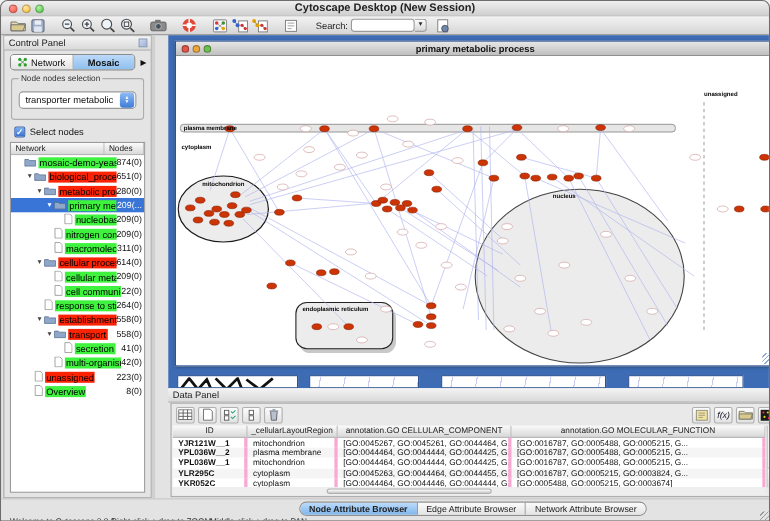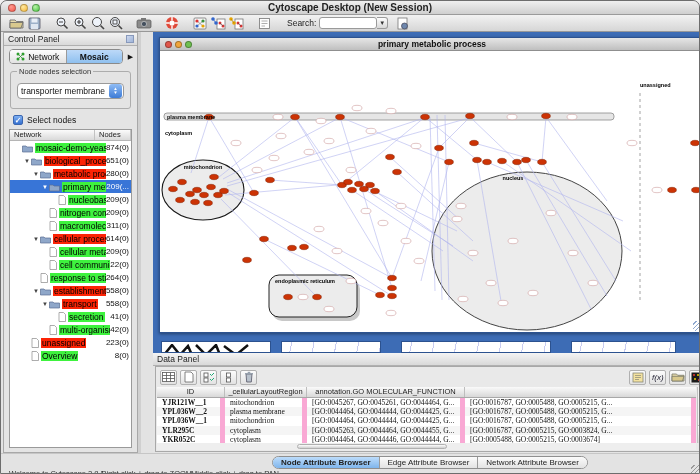--- a/index.html
+++ b/index.html
@@ -110,22 +110,22 @@
     align-items:center; padding:0 4px; gap:3px;text-align:center; }
   .dbtn { width:17px; height:15px; border:1px solid #b0b0b0; border-radius:2px;
     background:linear-gradient(#fcfcfc,#e2e2e2); display:flex; align-items:center; justify-content:center; }
   .dp-spacer { flex:1; }
   .dp-table { position:absolute; left:1px; top:20px; right:14px; bottom:8px; background:#fff; overflow:hidden; }
   .dt-head { display:grid; grid-template-columns:68px 82px 158px 1fr; height:11px;
     background:linear-gradient(#fafafa,#d8d8d8); border-bottom:1px solid #a8a8a8; }
   .dt-head > div { font-size:7.5px; color:#222; text-align:center; border-right:1px solid #bdbdbd; overflow:hidden; white-space:nowrap; }
   .dt-row { display:grid; grid-template-columns:68px 82px 158px 1fr; height:9.2px; }
   .dt-row:nth-child(even) { background:#f5f5f5; }
-  .dt-row > div { font-size:7.5px; color:#111; padding-left:5px; border-right:5px solid #f9a8d4;
-    white-space:nowrap; overflow:hidden;font-family:Liberation Serif, serif; }
+  .dt-row > div { font-size:7.5px; color:#111; padding-left:5px; border-right:3px solid #f9a8d4;
+    white-space:nowrap; overflow:hidden; }
   .dt-row > div:first-child { font-weight:bold; }
   .dp-vscroll { position:absolute; right:1px; top:20px; width:12px; bottom:8px;
     background:#f2f2f2; border-left:1px solid #c0c0c0; }
   .vthumb { position:absolute; left:1px; right:1px; top:1px; height:22px; border-radius:5px;
     background:linear-gradient(90deg,#9fd0f5,#4f96dd 60%,#9fd0f5); border:1px solid #5c8fc9; }
   .varrows { position:absolute; left:0; right:0; bottom:0; height:18px; border-top:1px solid #c0c0c0;
     display:flex; flex-direction:column; align-items:center; justify-content:space-around;
     font-size:5px; color:#333; background:linear-gradient(#fdfdfd,#dcdcdc); }
   .dp-hscroll { position:absolute; left:1px; right:14px; bottom:1px; height:7px; background:#eee; }
   .hthumb { position:absolute; left:140px; width:150px; top:1px; bottom:1px; border-radius:4px;
@@ -298,21 +298,21 @@
           <span>Network</span>
         </div>
         <div class="cp-tab active">
           <span>Mosaic</span>
         </div>
       </div>
       <div class="cp-tab-more">▶</div>
       <div class="groupbox">
         <div class="groupbox-label">Node nodes selection</div>
         <div class="combo">
-          <span class="combo-text">transporter membrane</span>
+          <span class="combo-text">transporter metabolic</span>
           <span class="combo-stepper">
               <span>▲</span>
               <span>▼</span>
             </span>
         </div>
       </div>
       <div class="checkrow">
         <span class="checkbox">✓</span>
         <span class="checklabel">Select nodes</span>
       </div>
@@ -727,20 +727,21 @@
                   <circle cx="10" cy="5" r="1" fill="#3c3"></circle>
                   <circle cx="4" cy="7" r="1" fill="#ec0"></circle>
                   <circle cx="8" cy="8" r="1" fill="#e33"></circle>
                 </svg>
             </span>
           </div>
           <div class="dp-table">
             <div class="dt-head">
               <div>ID</div>
               <div>_cellularLayoutRegion</div>
+              <div>annotation.GO CELLULAR_COMPONENT</div>
               <div>annotation.GO MOLECULAR_FUNCTION</div>
             </div>
             <div>
                 <div class="dt-row">
                   <div>YJR121W__1</div>
                   <div>mitochondrion</div>
                   <div>[GO:0045267, GO:0045261, GO:0044464, G...</div>
                   <div>[GO:0016787, GO:0005488, GO:0005215, G...</div>
                 </div>
                 <div class="dt-row">

